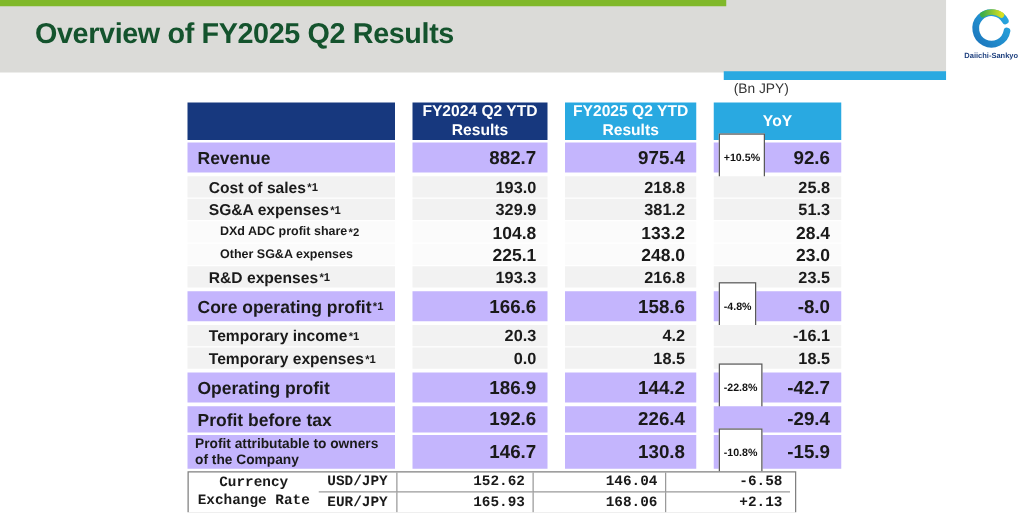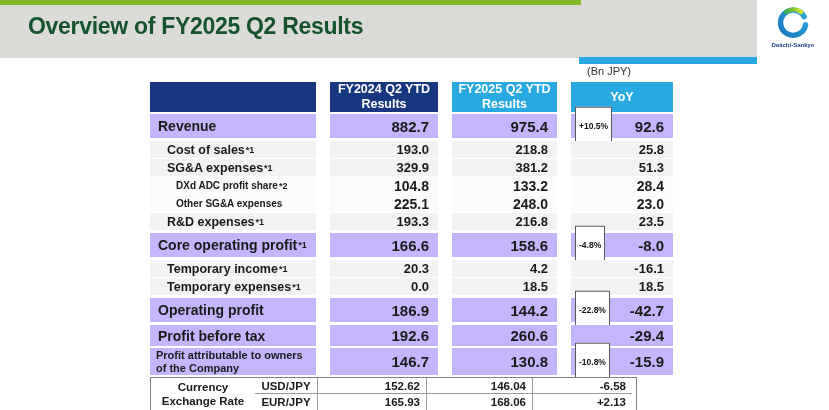--- a/index.html
+++ b/index.html
@@ -51,21 +51,21 @@
 
   .r-last .c{height:27px;}
   .r-last .label{font-size:11px;line-height:1.15;padding-left:6px;}
   .r-pbt .c{height:21px;}
 
   .gap3{margin-top:3px;} .gap2{margin-top:2px;} .gap1{margin-top:1px;}
 
   
   .fx{position:absolute;left:150px;top:377px;width:485px;border:1px solid #808080;background:#fff;
       display:grid;grid-template-columns:104px 62px 109px 106px 100px;grid-auto-rows:16px;}
-  .fx div{display:flex;align-items:center;font-weight:700;font-size:11.5px;}
+  .fx div{display:flex;align-items:center;font-weight:700;font-size:11.5px;font-family:Liberation Mono, monospace;}
   .fx .fx-label{grid-row:1/3;justify-content:center;text-align:center;line-height:1.25;}
   .fx .pair{justify-content:center;}
   .fx .v{justify-content:flex-end;padding-right:6px;border-left:1px solid #9a9a9a;}
   .fx .rb{border-bottom:1px solid #9a9a9a;}
 </style>
 </head>
 <body>
 
 <div class="slide">
 
@@ -233,21 +233,21 @@
           <span>-42.7</span>
         </div>
     </div>
 
     <div class="trow r-main r-pbt gap3">
       <div class="c label">
           <span>Profit before tax</span>
           <sup class="note"></sup>
         </div>
       <div class="c num">192.6</div>
-      <div class="c num">260.6</div>
+      <div class="c num">226.4</div>
       <div class="c yoy">
           <span>-29.4</span>
         </div>
     </div>
 
     <div class="trow r-main r-last gap2">
       <div class="c label">
           <span>Profit attributable to owners of the Company</span>
           <sup class="note"></sup>
         </div>

